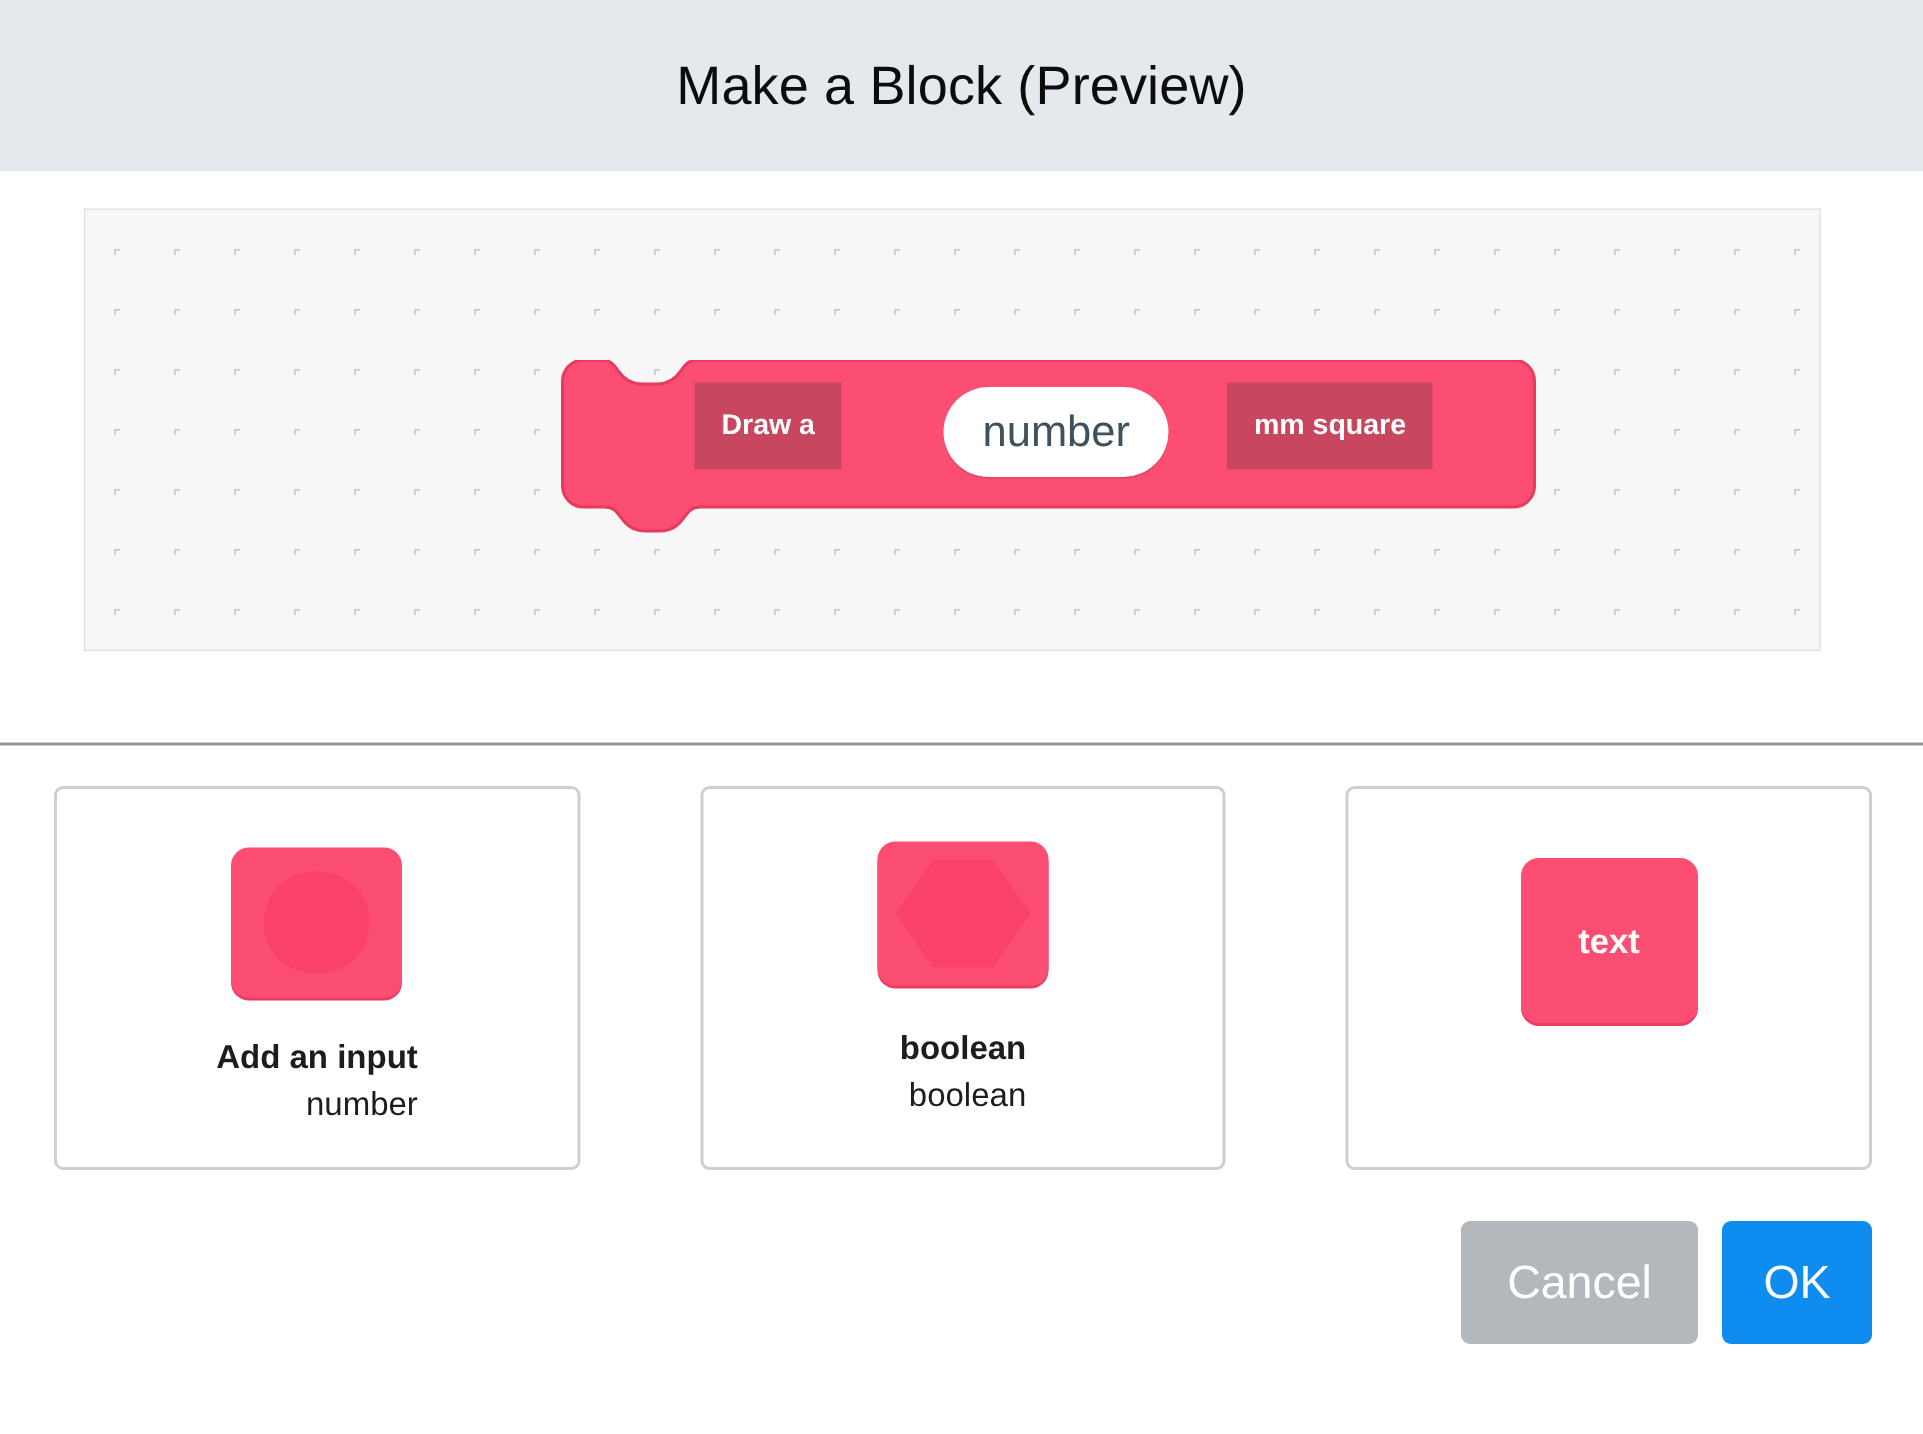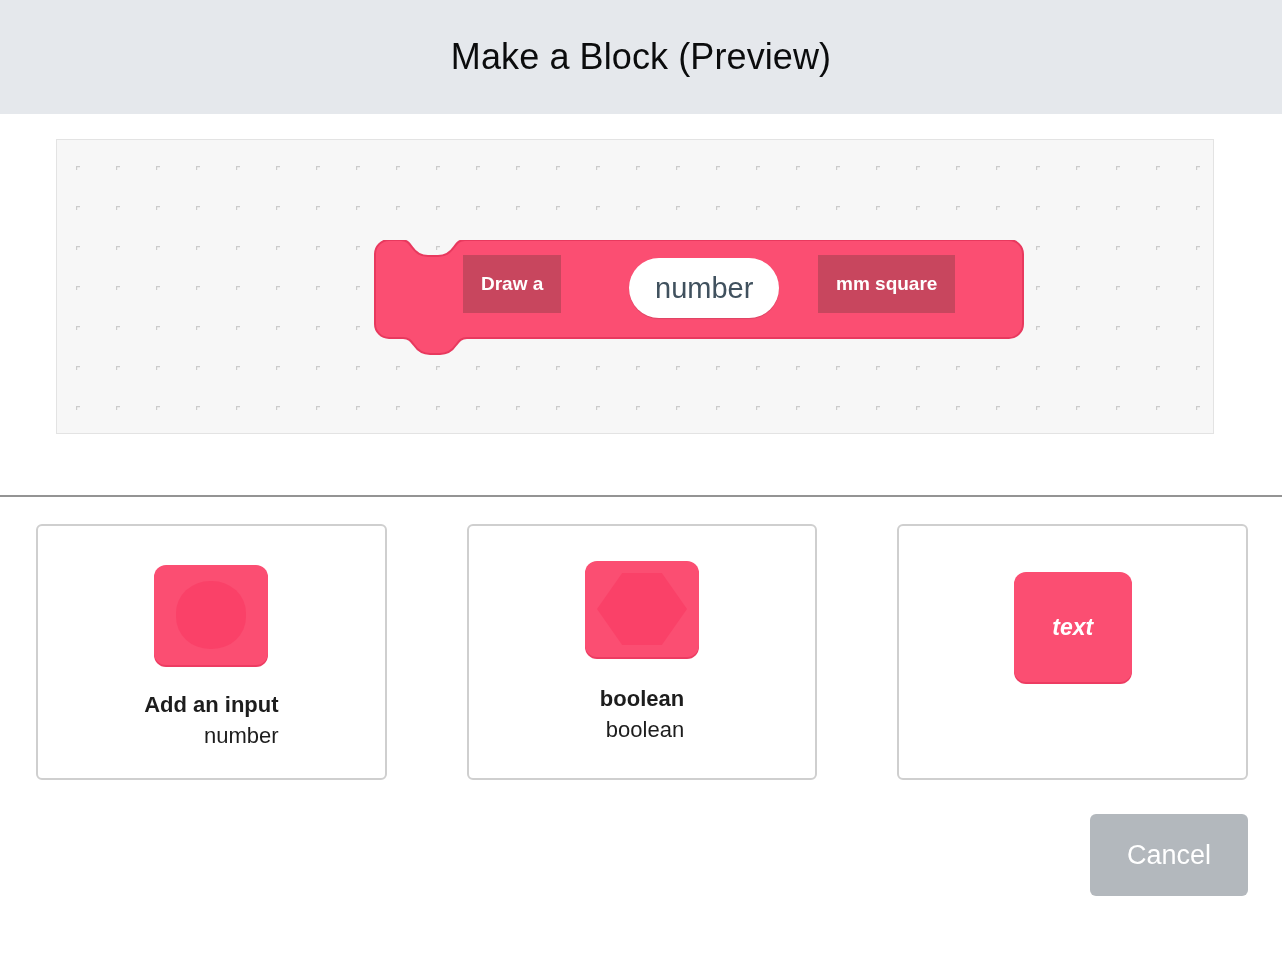--- a/index.html
+++ b/index.html
@@ -130,21 +130,20 @@
     flex-direction: column;
     align-items: center;
     box-sizing: border-box;
     cursor: pointer;
   }
   .option-icon-slot {
     height: 150px;
     display: flex;
     align-items: center;
     justify-content: flex-start;
-    font-style: italic;
   }
   .option-texts {
     display: flex;
     flex-direction: column;
     align-items: flex-end;
   }
   .option-title {
     font-size: 22px;
     font-weight: 700;
     color: #1d1d1d;
@@ -214,21 +213,21 @@
     display: flex;
     justify-content: flex-end;
     align-items: center;
     gap: 16px;
     padding: 34px 34px 0 0;
   }
   .btn {
     border: none;
     border-radius: 6px;
     font-family: "Liberation Sans", sans-serif;
-    font-size: 27px;
+    font-size: 31px;
     font-weight: 400;
     color: #ffffff;
     cursor: pointer;
     height: 82px;
     display: flex;
     align-items: center;
     justify-content: center;
     box-sizing: border-box;
     text-align: center;
   }
@@ -330,13 +329,14 @@
       <div class="icon-tile textlabel">
         <span class="tile-text">text</span>
       </div>
     </div>
   </div>
 
 </div>
 
 <div class="footer">
   <button class="btn btn-cancel">Cancel</button>
+  <button class="btn btn-ok">OK</button>
 </div>
 
 </body></html>

